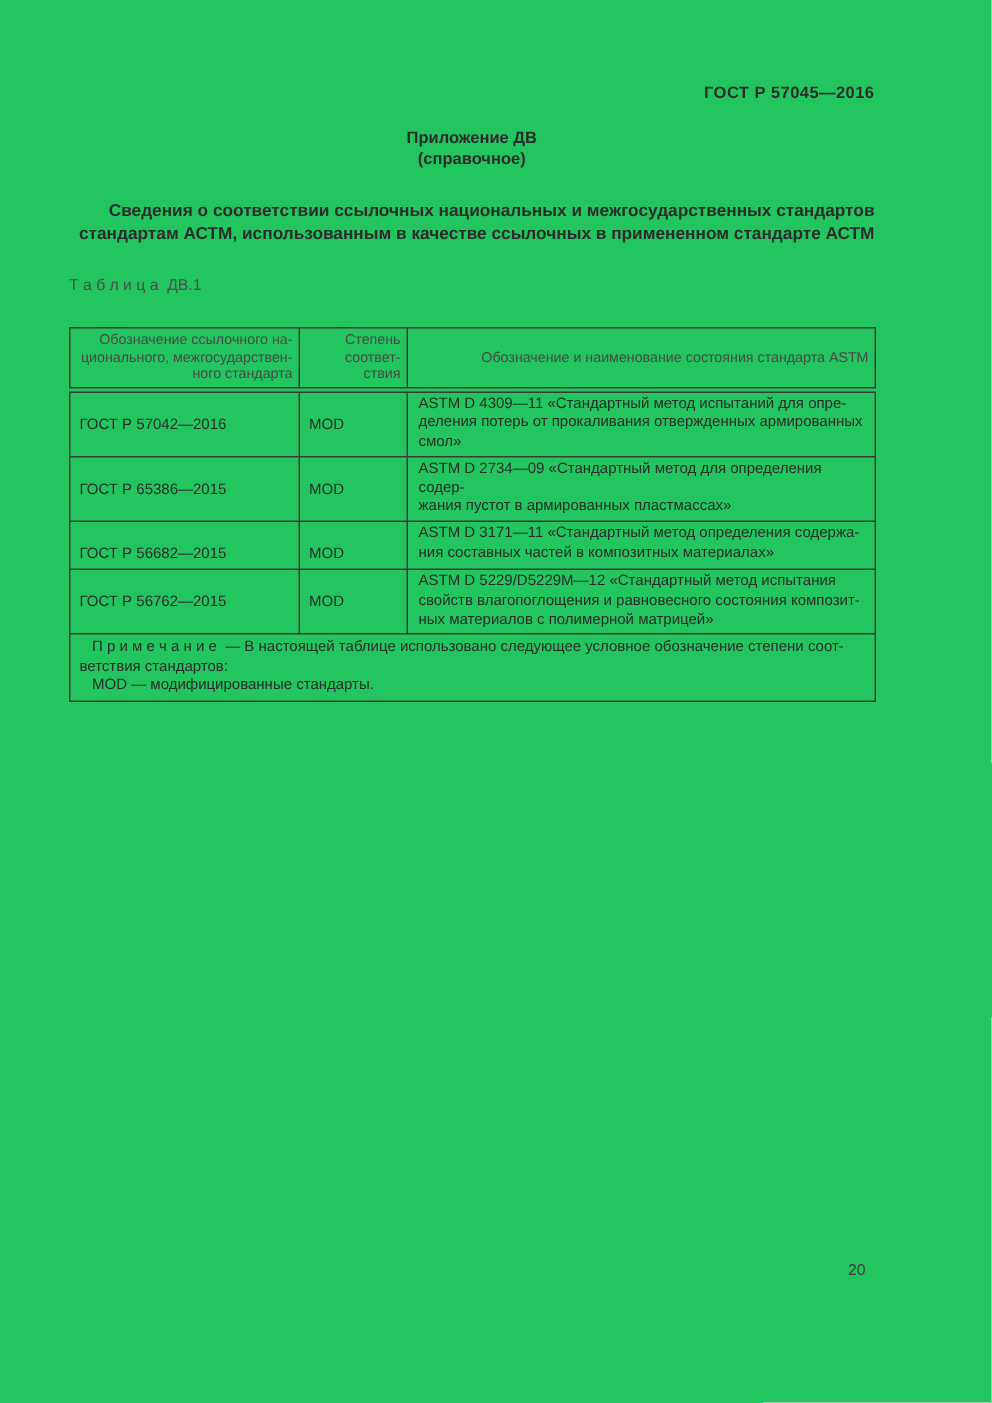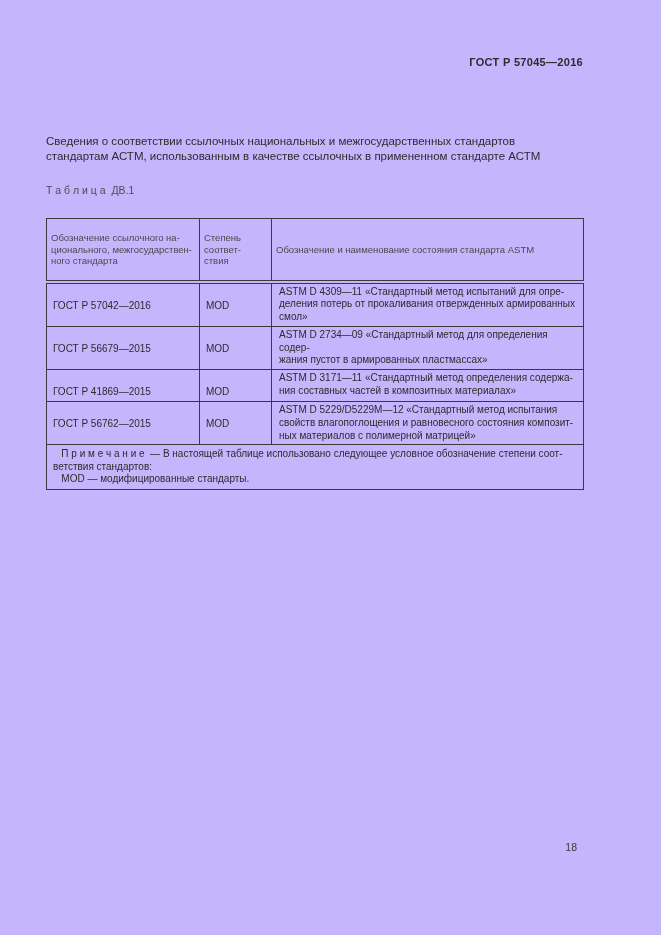--- a/index.html
+++ b/index.html
@@ -3,21 +3,21 @@
 <meta charset="utf-8">
 <style>
   * { margin: 0; padding: 0; box-sizing: border-box; }
   html, body { background: #e9e9e9; }
   body { font-family: "Liberation Sans", "DejaVu Sans", sans-serif; }
 
   .page {
     position: relative;
     width: 661px;
     height: 935px;
-    background: #c4b5fd;
+    background: #22c55e;
     color: #2c2c2c;
     overflow: hidden;
   }
 
   .content-band { position: absolute; left: 46px; width: 537px; }
 
   .page-header {
     top: 56px;
     text-align: right;
     font-size: 11px;
@@ -28,23 +28,23 @@
   .annex-heading {
     top: 86px;
     text-align: center;
     font-size: 11px;
     font-weight: bold;
     line-height: 13.5px;
   }
 
   .doc-title {
     top: 134px;
-    text-align: left;
+    text-align: right;
     font-size: 11.5px;
-    font-weight: normal;
+    font-weight: bold;
     line-height: 14.5px;
     white-space: pre-line;
   }
 
   .table-caption {
     top: 184px;
     font-size: 10.5px;
     color: #4d4d4d;
     white-space: pre;
   }
@@ -57,27 +57,27 @@
     table-layout: fixed;
   }
   .ref-table th, .ref-table td {
     border: 1px solid #3a3a3a;
     vertical-align: top;
     font-weight: normal;
   }
   .ref-table thead th {
     height: 41px;
     vertical-align: middle;
-    text-align: left;
+    text-align: right;
     font-size: 9.5px;
     line-height: 11.5px;
     color: #4a4a4a;
     white-space: pre-line;
     border-bottom: 4px double #3a3a3a;
-    padding: 13px 4px;
+    padding: 2px 4px;
     margin-top: 16px;
   }
   .ref-table tbody td {
     font-size: 10px;
     line-height: 12.8px;
     padding: 16px 4px 2px 6px;
     white-space: pre-line;
   }
   .ref-table td.c-astm { padding: 2px 4px 2px 7px; }
   .ref-table tr.r-tall td { height: 41px; }
@@ -101,20 +101,24 @@
 </style>
 </head>
 <body>
 
 <div class="page">
 
   <div class="content-band page-header">
     <span>ГОСТ Р 57045—2016</span>
   </div>
 
+  <div class="content-band annex-heading">
+    <div>Приложение ДВ</div>
+    <div>(справочное)</div>
+  </div>
 
   <div class="content-band doc-title">Сведения о соответствии ссылочных национальных и межгосударственных стандартов
 стандартам АСТМ, использованным в качестве ссылочных в примененном стандарте АСТМ</div>
 
   <div class="content-band table-caption">Т а б л и ц а  ДВ.1</div>
 
   <div class="content-band ref-table-wrap">
     <table class="ref-table">
       <colgroup>
         <col style="width:153px">
@@ -134,42 +138,42 @@
       </thead>
       <tbody>
         <tr class="r-tall">
           <td class="c-des">ГОСТ Р 57042—2016</td>
           <td class="c-deg">MOD</td>
           <td class="c-astm">ASTM D 4309—11 «Стандартный метод испытаний для опре-
 деления потерь от прокаливания отвержденных армированных
 смол»</td>
         </tr>
         <tr class="r-short">
-          <td class="c-des">ГОСТ Р 56679—2015</td>
+          <td class="c-des">ГОСТ Р 65386—2015</td>
           <td class="c-deg">MOD</td>
           <td class="c-astm">ASTM D 2734—09 «Стандартный метод для определения содер-
 жания пустот в армированных пластмассах»</td>
         </tr>
         <tr class="r-short">
-          <td class="c-des">ГОСТ Р 41869—2015</td>
+          <td class="c-des">ГОСТ Р 56682—2015</td>
           <td class="c-deg">MOD</td>
           <td class="c-astm">ASTM D 3171—11 «Стандартный метод определения содержа-
 ния составных частей в композитных материалах»</td>
         </tr>
         <tr class="r-last">
           <td class="c-des">ГОСТ Р 56762—2015</td>
           <td class="c-deg">MOD</td>
           <td class="c-astm">ASTM D 5229/D5229M—12 «Стандартный метод испытания
 свойств влагопоглощения и равновесного состояния композит-
 ных материалов с полимерной матрицей»</td>
         </tr>
         <tr>
           <td class="note-cell" colspan="3">   П р и м е ч а н и е  — В настоящей таблице использовано следующее условное обозначение степени соот-
 ветствия стандартов:
    MOD — модифицированные стандарты.</td>
         </tr>
       </tbody>
     </table>
   </div>
 
-  <div class="content-band page-number">18</div>
+  <div class="content-band page-number">20</div>
 
 </div>
 
 </body></html>

